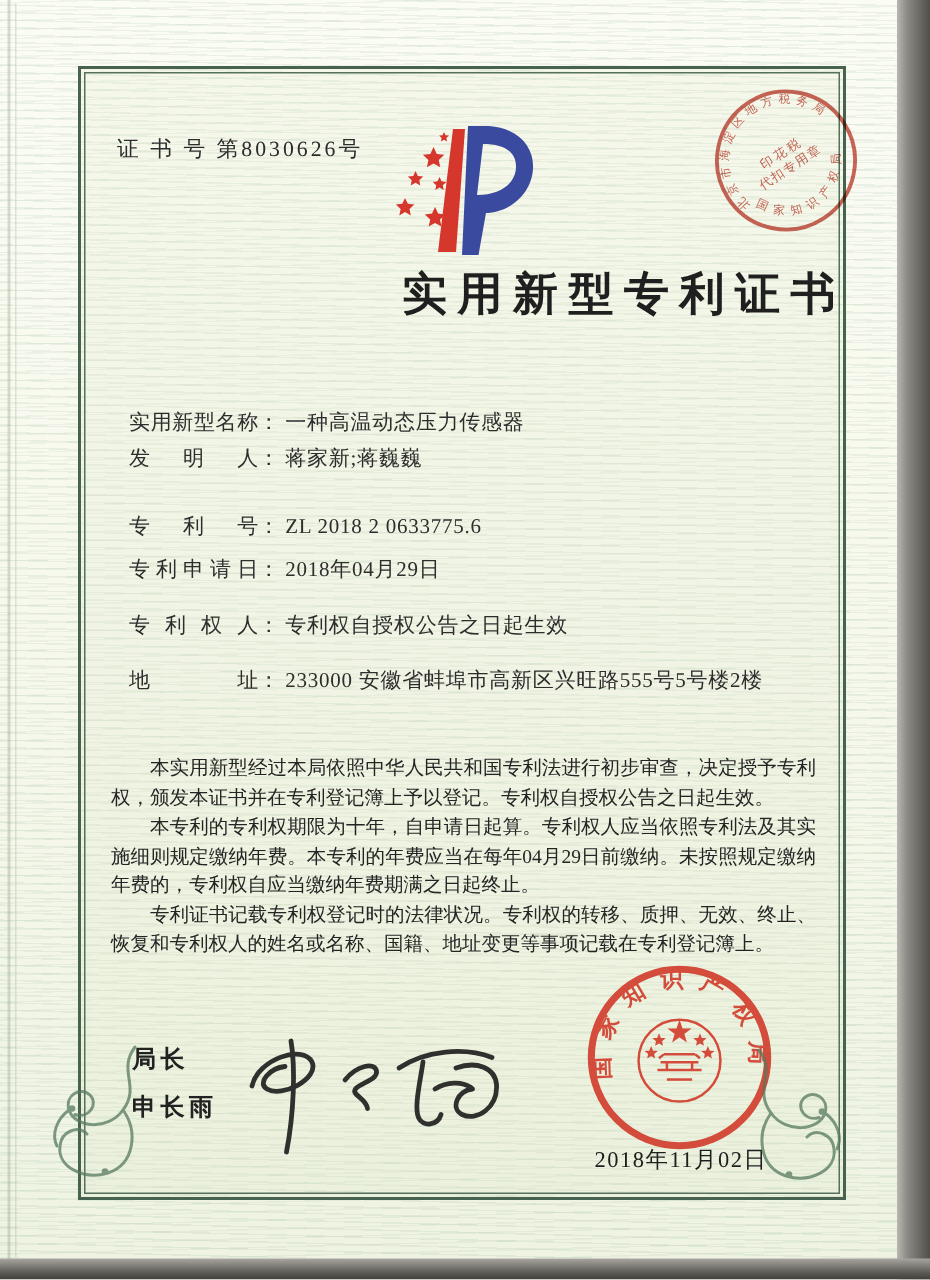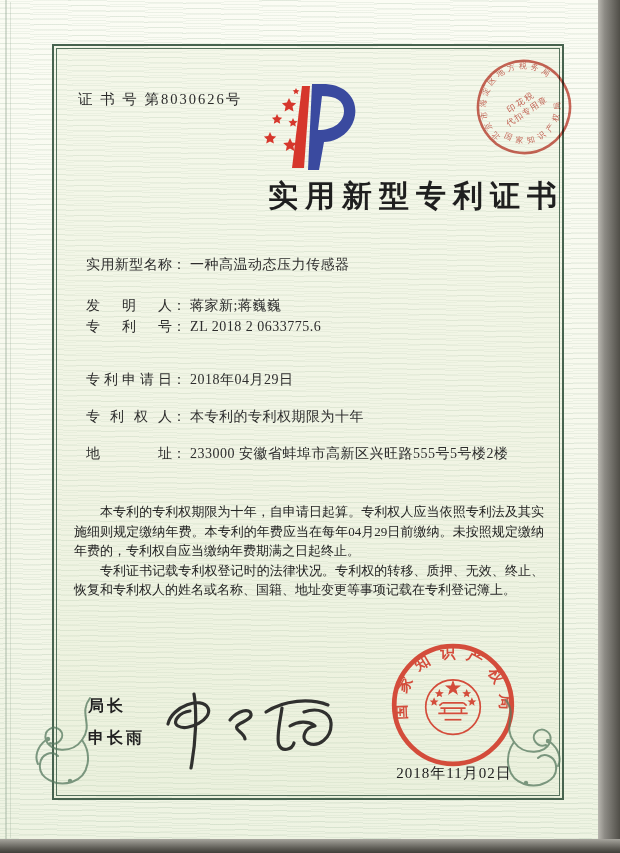--- a/index.html
+++ b/index.html
@@ -85,40 +85,41 @@
         <path d="M20,52 l1.9,3.9 4.3,.5 -3.2,3 .9,4.2 -3.9-2.2 -3.8,2.2 .9-4.2 -3.2-3 4.3-.5 Z"></path>
         <path d="M40,58 l2.1,4.4 4.8,.6 -3.6,3.3 1,4.7 -4.3-2.4 -4.2,2.4 1-4.7 -3.6-3.3 4.8-.6 Z"></path>
         <path d="M46,8 l1,2.1 2.3,.3 -1.7,1.6 .4,2.3 -2-1.2 -2,1.2 .4-2.3 -1.7-1.6 2.3-.3 Z"></path>
       </g>
       <path fill="#3a4a9f" fill-rule="evenodd" d="M62,4 L76,4 C104,6 112,30 100,48 C93,58 82,62 74,62 L69,90 L58,90 Z
            M72,16 L68,50 C84,50 94,42 94,31 C94,21 86,16 72,16 Z"></path>
     </svg>
 
     <div class="title">实用新型专利证书</div>
 
-    <div class="frow" style="top:256px">
+    <div class="frow" style="top:273px">
       <span class="flabel">实用新型名称</span><span class="fcolon">：</span><span class="fvalue">一种高温动态压力传感器</span>
     </div>
     <div class="frow" style="top:297px">
       <span class="flabel">发明人</span><span class="fcolon">：</span><span class="fvalue">蒋家新;蒋巍巍</span>
     </div>
-    <div class="frow" style="top:318px">
+    <div class="frow" style="top:342px">
       <span class="flabel">专利号</span><span class="fcolon">：</span><span class="fvalue">ZL 2018 2 0633775.6</span>
     </div>
     <div class="frow" style="top:371px">
       <span class="flabel">专利申请日</span><span class="fcolon">：</span><span class="fvalue">2018年04月29日</span>
     </div>
     <div class="frow" style="top:408px">
-      <span class="flabel">专利权人</span><span class="fcolon">：</span><span class="fvalue">本专利的专利权期限为十年</span>
+      <span class="flabel">专利权人</span><span class="fcolon">：</span><span class="fvalue">专利权自授权公告之日起生效</span>
     </div>
     <div class="frow" style="top:445px">
       <span class="flabel">地址</span><span class="fcolon">：</span><span class="fvalue">233000 安徽省蚌埠市高新区兴旺路555号5号楼2楼</span>
     </div>
 
     <div class="paras">
+      <p>本实用新型经过本局依照中华人民共和国专利法进行初步审查，决定授予专利权，颁发本证书并在专利登记簿上予以登记。专利权自授权公告之日起生效。</p>
       <p>本专利的专利权期限为十年，自申请日起算。专利权人应当依照专利法及其实施细则规定缴纳年费。本专利的年费应当在每年04月29日前缴纳。未按照规定缴纳年费的，专利权自应当缴纳年费期满之日起终止。</p>
       <p>专利证书记载专利权登记时的法律状况。专利权的转移、质押、无效、终止、恢复和专利权人的姓名或名称、国籍、地址变更等事项记载在专利登记簿上。</p>
     </div>
 
     <div class="signer-title">局长</div>
     <div class="signer-name">申长雨</div>
 
     <svg class="signature" viewBox="0 0 200 90">
       <g fill="none" stroke="#1c1c1c" stroke-width="3.2" stroke-linecap="round" stroke-linejoin="round" opacity="0.9">
         <path d="M10,40 C14,22 44,12 50,24 C55,35 30,48 20,42 C13,38 22,28 32,27"></path>

